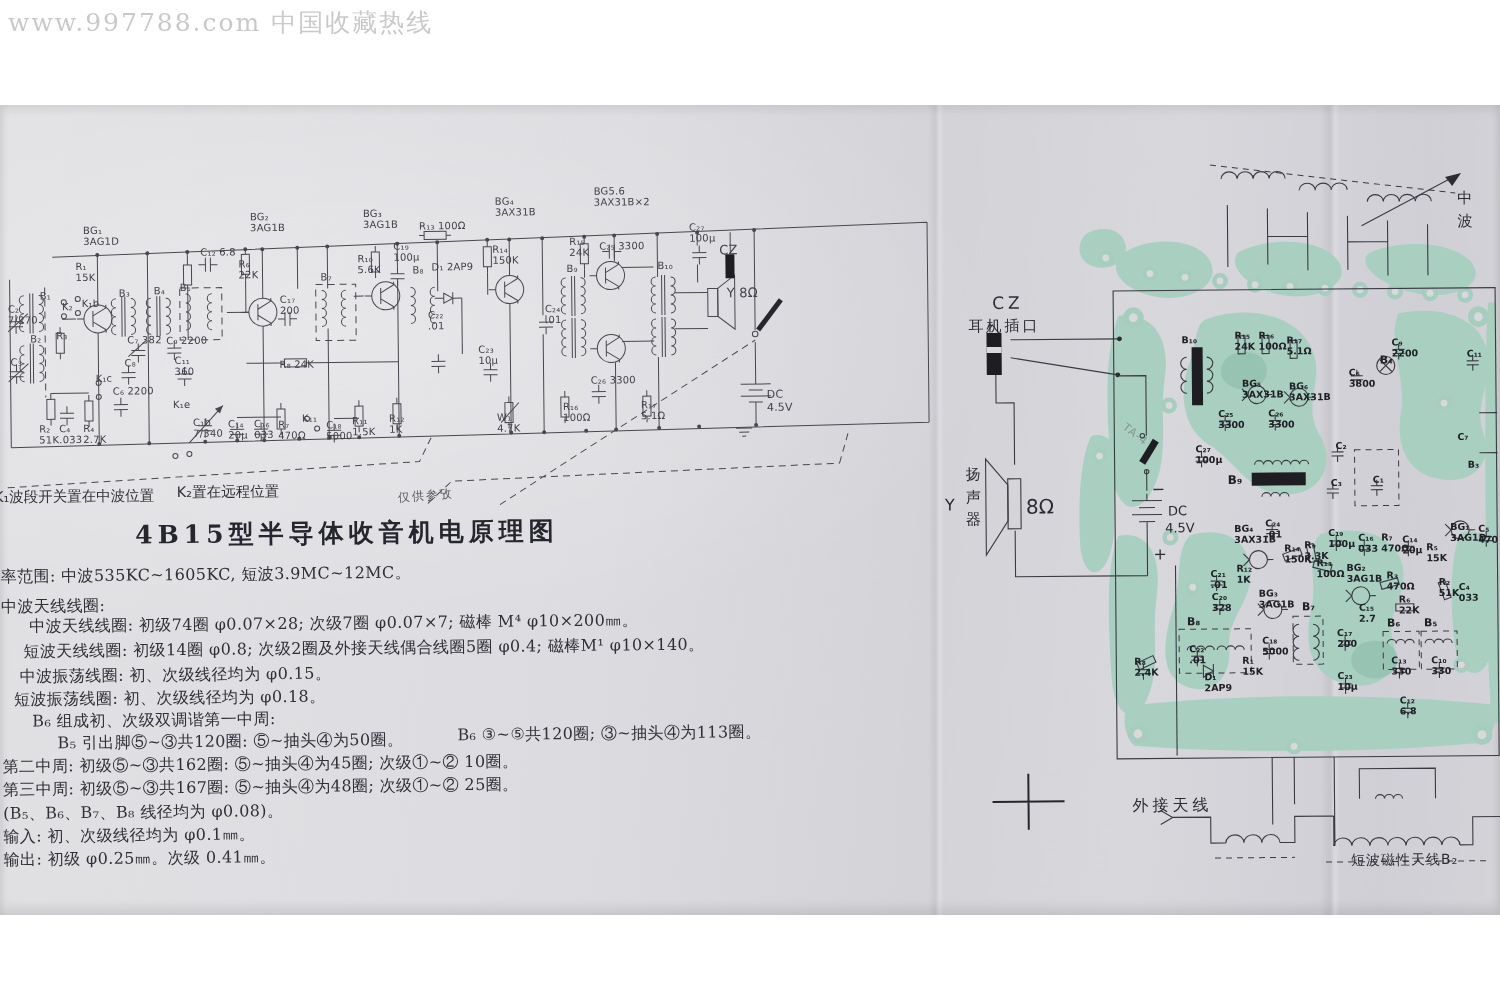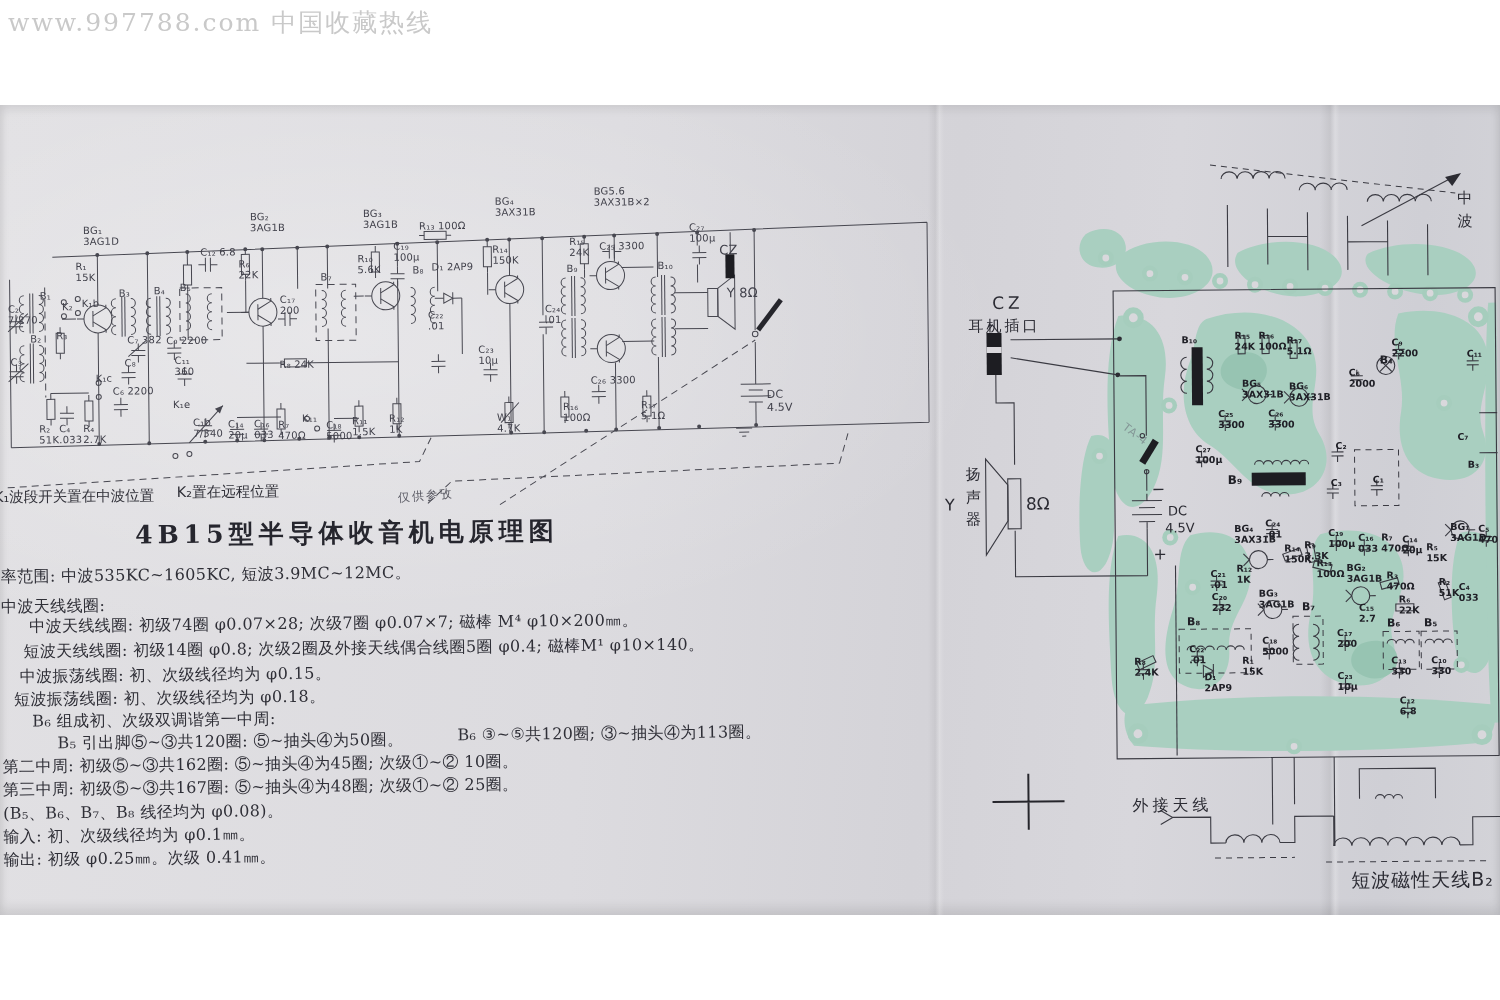--- a/index.html
+++ b/index.html
@@ -547,28 +547,28 @@
         <path class="thick" d="M50,695 H122 M86,667 V723"></path>
       </g>
     </svg>
 
     <span class="big" style="left:54px;top:184px;font-size:17px;letter-spacing:4px">CZ</span>
     <span class="big" style="left:30px;top:208px;font-size:15px;letter-spacing:3px">耳机插口</span>
     <span class="big" style="left:26px;top:356px;font-size:15px">扬
 声
 器</span>
     <span class="big" style="left:5px;top:386px;font-size:16px">Y</span>
-    <span class="big" style="left:86px;top:385px;font-size:17px">8Ω</span>
+    <span class="big" style="left:86px;top:385px;font-size:20px">8Ω</span>
     <span class="big" style="left:212px;top:372px;font-size:16px">−</span>
     <span class="big" style="left:228px;top:396px;font-size:13px">DC</span>
     <span class="big" style="left:225px;top:413px;font-size:13px">4.5V</span>
     <span class="big" style="left:213px;top:437px;font-size:16px">+</span>
     <span class="big" style="left:520px;top:84px;font-size:15px;letter-spacing:6px">中波</span>
     <span class="big" style="left:190px;top:688px;font-size:16px;letter-spacing:4px">外接天线</span>
-    <span class="big" style="left:408px;top:762px;font-size:19px;letter-spacing:1px">短波磁性天线B₂</span>
+    <span class="big" style="left:408px;top:746px;font-size:14px;letter-spacing:1px">短波磁性天线B₂</span>
     <span class="pnote" style="left:182px;top:322px">TA-4</span>
 
     <span class="plbl" style="left:243px;top:230px">B₁₀</span>
     <span class="plbl" style="left:296px;top:226px">R₁₅
 24K</span>
     <span class="plbl" style="left:320px;top:226px">R₁₆
 100Ω</span>
     <span class="plbl" style="left:348px;top:231px">R₁₇
 5.1Ω</span>
     <span class="plbl" style="left:303px;top:274px">BG₅
@@ -608,21 +608,21 @@
 22K</span>
     <span class="plbl" style="left:498px;top:474px">R₂
 51K</span>
     <span class="plbl" style="left:518px;top:479px">C₄
 033</span>
     <span class="plbl" style="left:270px;top:464px">C₂₁
 .01</span>
     <span class="plbl" style="left:296px;top:459px">R₁₂
 1K</span>
     <span class="plbl" style="left:271px;top:487px">C₂₀
-232</span>
+328</span>
     <span class="plbl" style="left:318px;top:484px">BG₃
 3AG1B</span>
     <span class="plbl" style="left:361px;top:497px;font-size:11px">B₇</span>
     <span class="plbl" style="left:246px;top:511px;font-size:11px">B₈</span>
     <span class="plbl" style="left:248px;top:539px">C₂₂
 .01</span>
     <span class="plbl" style="left:263px;top:567px">D₁
 2AP9</span>
     <span class="plbl" style="left:301px;top:551px">R₁
 15K</span>
@@ -640,21 +640,21 @@
 330</span>
     <span class="plbl" style="left:490px;top:552px">C₁₀
 330</span>
     <span class="plbl" style="left:458px;top:592px">C₁₂
 6.8</span>
     <span class="plbl" style="left:193px;top:551px">R₈
 2.4K</span>
     <span class="plbl" style="left:376px;top:454px">R₁₃
 100Ω</span>
     <span class="plbl" style="left:410px;top:264px">C₆
-2000</span>
+3800</span>
     <span class="plbl" style="left:453px;top:234px">C₉
 2200</span>
     <span class="plbl" style="left:441px;top:251px;font-size:11px">B₄</span>
     <span class="plbl" style="left:528px;top:246px">C₁₁</span>
     <span class="plbl" style="left:396px;top:337px">C₂</span>
     <span class="plbl" style="left:391px;top:374px">C₃</span>
     <span class="plbl" style="left:433px;top:371px">C₁</span>
     <span class="plbl" style="left:518px;top:329px">C₇</span>
     <span class="plbl" style="left:528px;top:357px">B₃</span>
     <span class="plbl" style="left:510px;top:419px">BG₁

